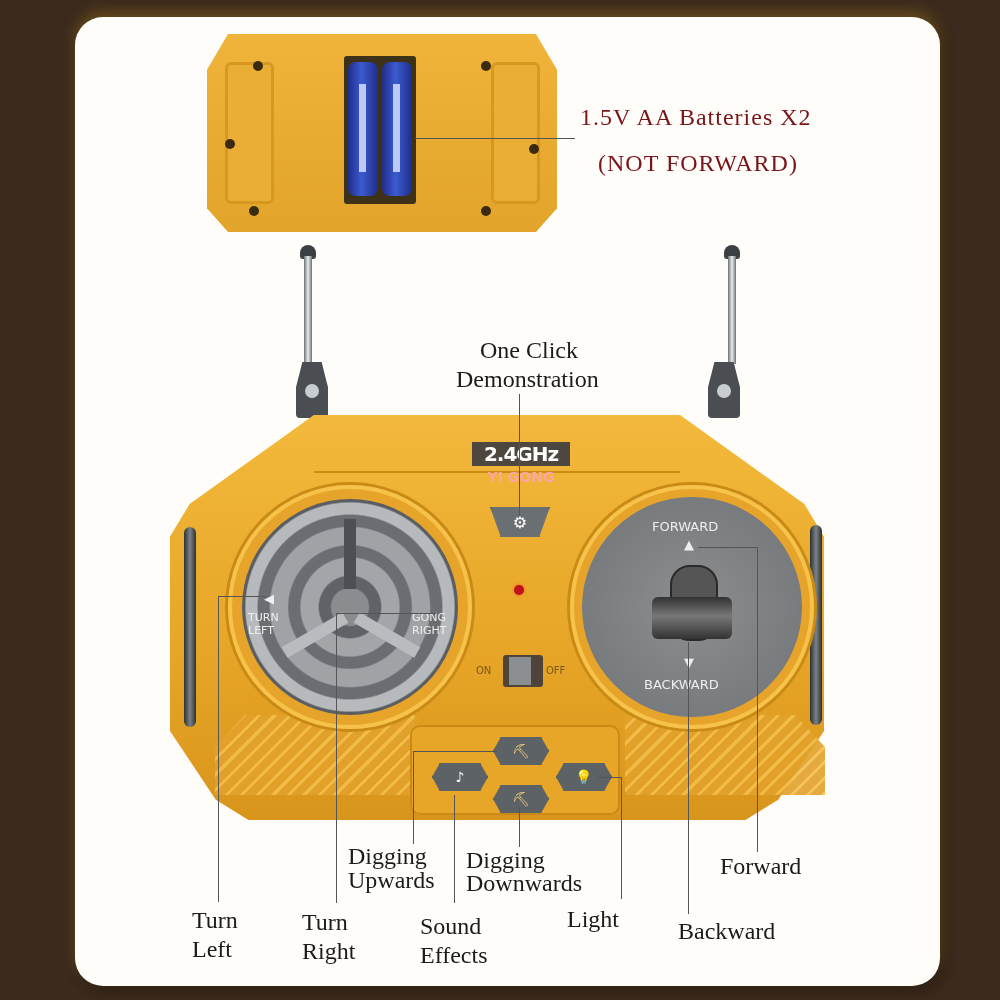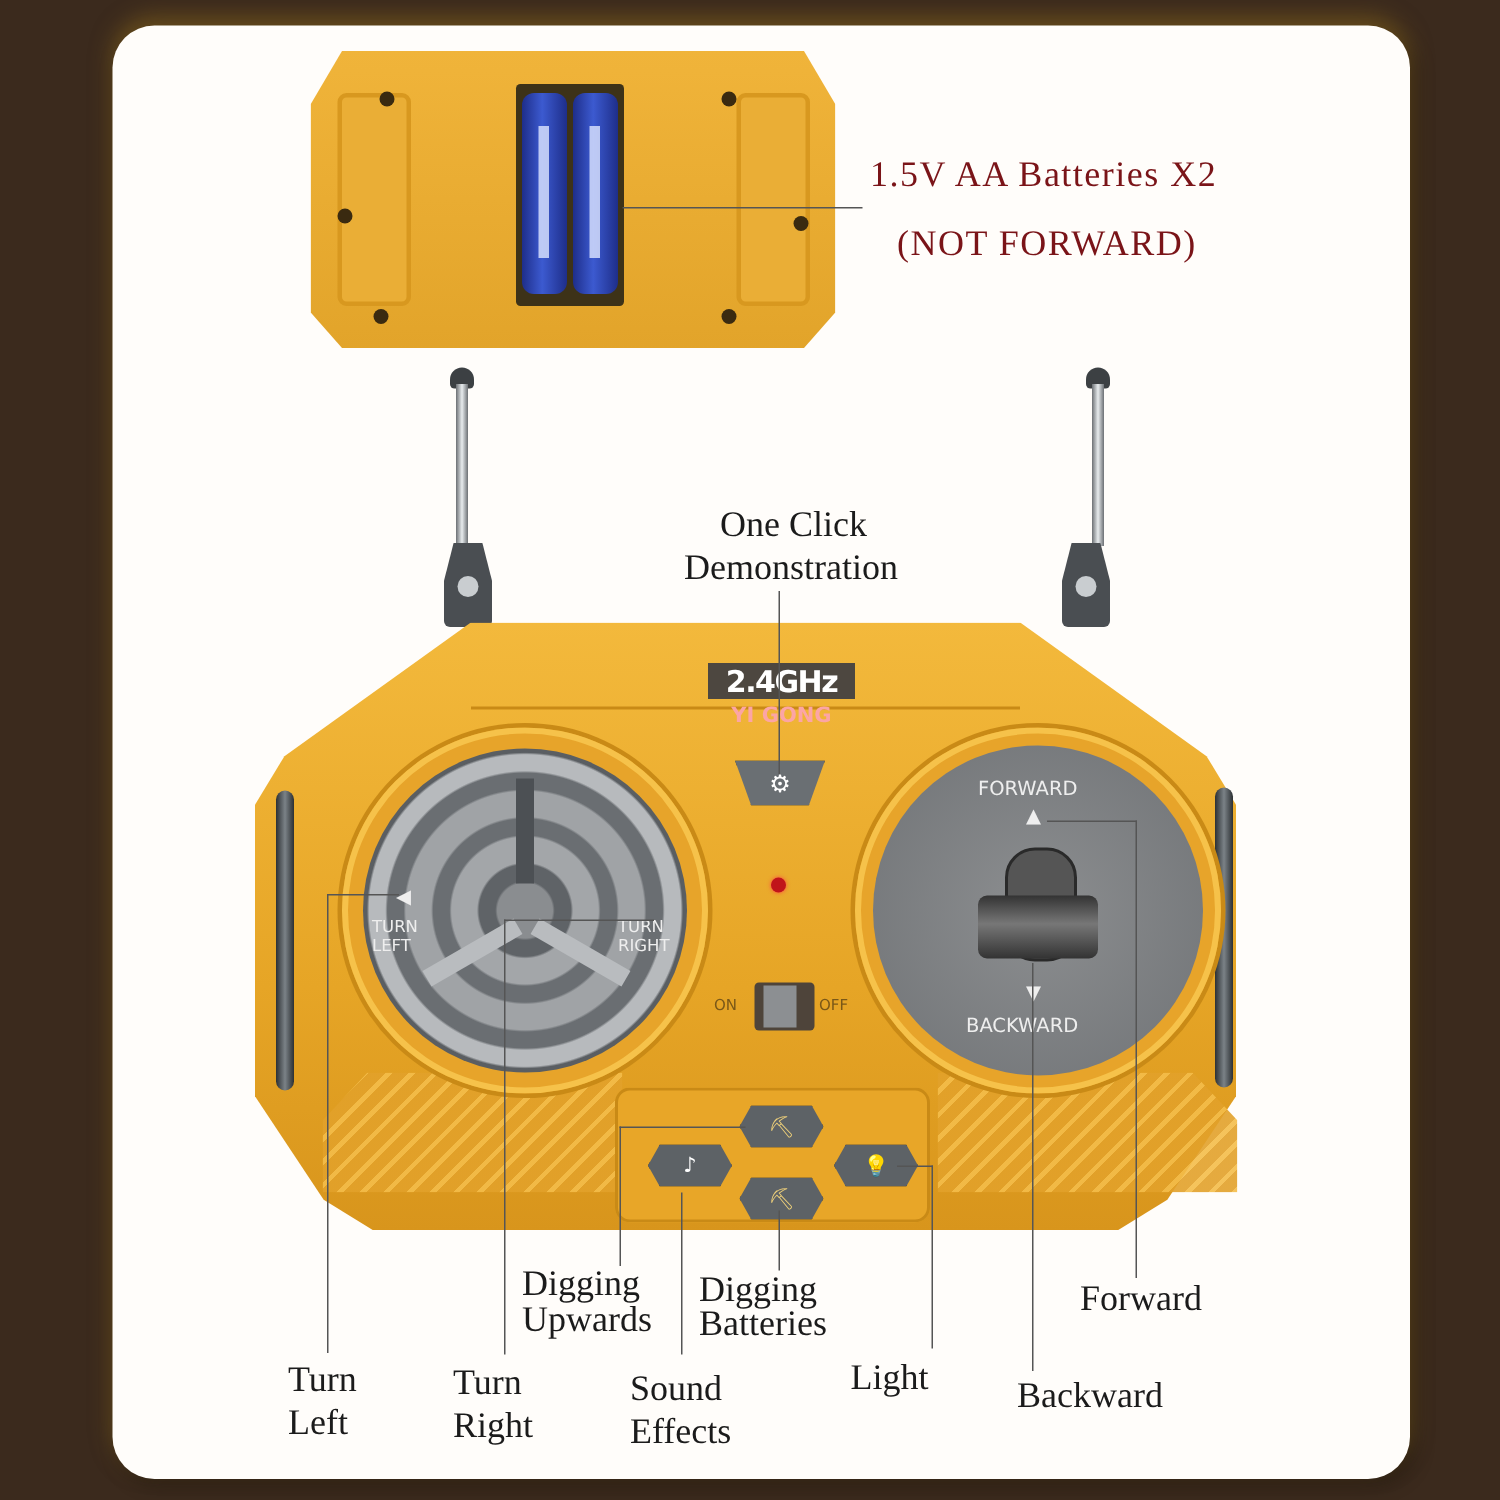--- a/index.html
+++ b/index.html
@@ -86,21 +86,21 @@
       <span>⚙</span>
     </div>
 
   <div class="well" style="left:58px;top:70px;width:244px;height:244px;"></div>
   <div class="dial" style="left:72px;top:84px;width:216px;height:216px;background:radial-gradient(circle,#8a8d90 0 12%,#5f6367 13% 20%,#a3a6a9 21% 32%,#6a6e72 33% 40%,#a0a3a6 41% 52%,#6a6e72 53% 60%,#b7babd 61% 68%,#5a5e62 69% 100%);">
     <div class="abs" style="left:102px;top:20px;width:12px;height:70px;background:#4c5054;"></div>
     <div class="abs" style="left:38px;top:130px;width:70px;height:12px;background:#b9bcbf;transform:rotate(-30deg);"></div>
     <div class="abs" style="left:110px;top:130px;width:70px;height:12px;background:#b9bcbf;transform:rotate(30deg);"></div>
     <span class="dtext" style="left:22px;top:92px;">◀</span>
     <span class="dtext" style="left:6px;top:112px;width:50px;font-size:11px;">TURN LEFT</span>
-    <span class="dtext" style="left:170px;top:112px;width:45px;font-size:11px;">TURN RIGHT</span>
+    <span class="dtext" style="left:170px;top:112px;width:45px;font-size:11px;">GONG RIGHT</span>
   </div>
 
   <div class="well" style="left:400px;top:70px;width:244px;height:244px;"></div>
   <div class="dial" style="left:412px;top:82px;width:220px;height:220px;background:radial-gradient(circle,#8c8e90,#707376);">
     <span class="dtext" style="left:70px;top:22px;">FORWARD</span>
     <span class="dtext" style="left:102px;top:40px;">▲</span>
     <div class="abs" style="left:88px;top:68px;width:44px;height:72px;border-radius:20px;border:2px solid #2a2a2a;background:#555;"></div>
     <div class="abs" style="left:70px;top:100px;width:80px;height:42px;border-radius:6px;background:linear-gradient(#333,#777 45%,#333);"></div>
     <span class="dtext" style="left:102px;top:158px;">▼</span>
     <span class="dtext" style="left:62px;top:180px;">BACKWARD</span>
@@ -143,18 +143,18 @@
 
 <div class="lbl" style="left:480px;top:337px;">One Click</div>
 <div class="lbl" style="left:456px;top:366px;">Demonstration</div>
 <div class="lbl" style="left:192px;top:907px;width:66px;">Turn</div>
 <div class="lbl" style="left:192px;top:936px;width:66px;">Left</div>
 <div class="lbl" style="left:302px;top:909px;width:76px;">Turn</div>
 <div class="lbl" style="left:302px;top:938px;width:76px;">Right</div>
 <div class="lbl" style="left:348px;top:843px;width:96px;">Digging</div>
 <div class="lbl" style="left:348px;top:867px;width:106px;">Upwards</div>
 <div class="lbl" style="left:466px;top:847px;width:140px;">Digging</div>
-<div class="lbl" style="left:466px;top:870px;width:146px;">Batteries</div>
+<div class="lbl" style="left:466px;top:870px;width:146px;">Downwards</div>
 <div class="lbl" style="left:420px;top:913px;width:90px;">Sound</div>
 <div class="lbl" style="left:420px;top:942px;width:94px;">Effects</div>
 <div class="lbl" style="left:567px;top:906px;">Light</div>
 <div class="lbl" style="left:678px;top:918px;">Backward</div>
 <div class="lbl" style="left:720px;top:853px;">Forward</div>
 
 </body></html>

